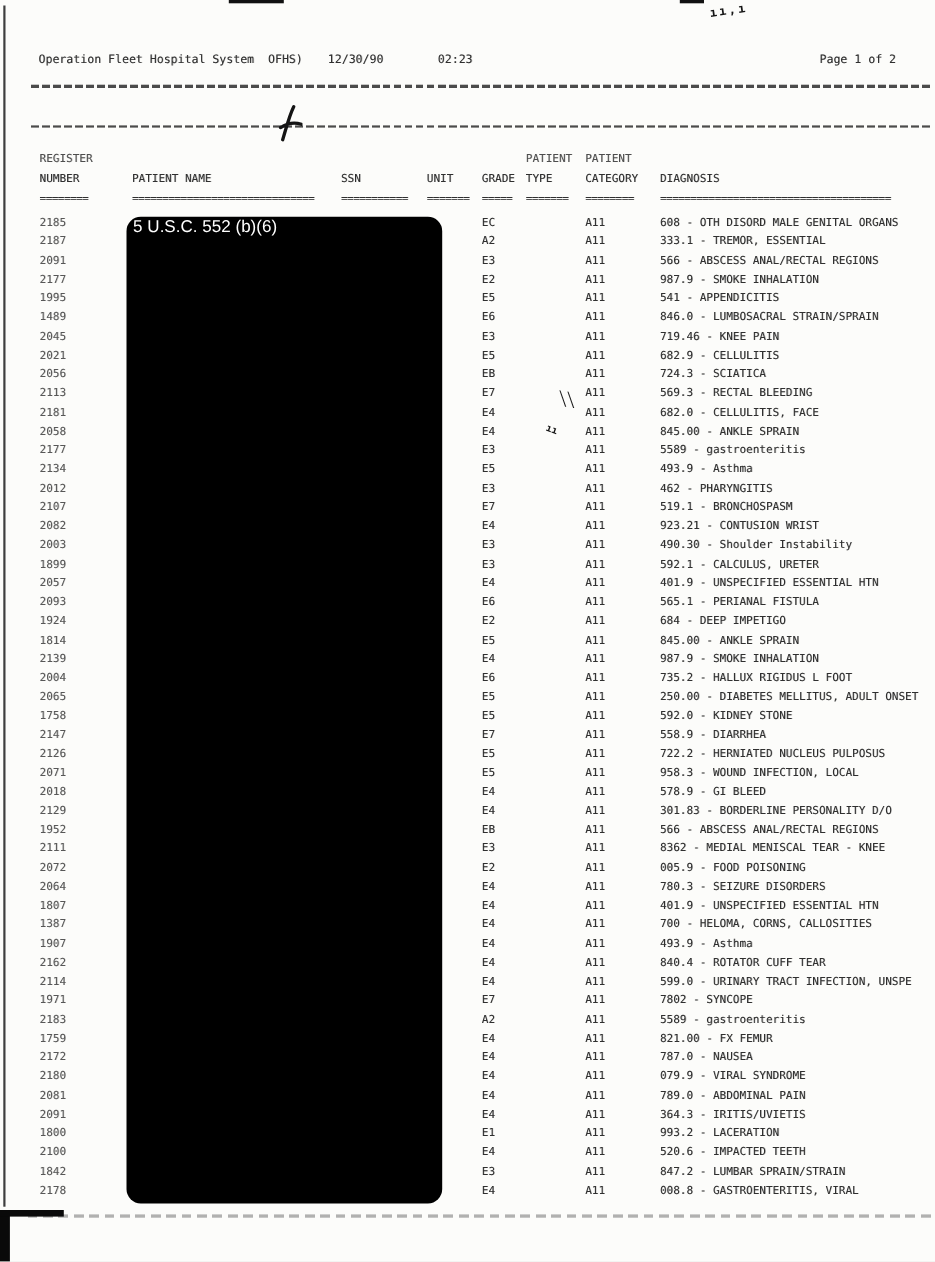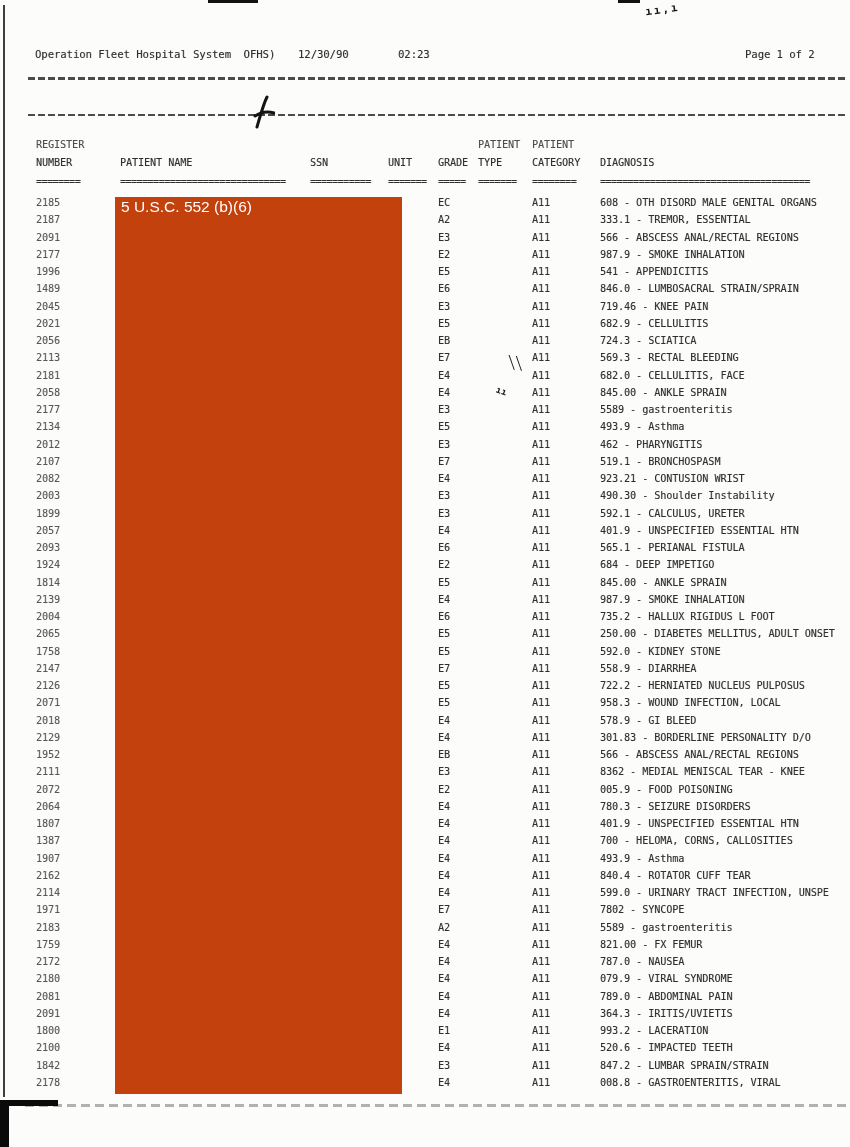--- a/index.html
+++ b/index.html
@@ -27,21 +27,22 @@
   .hcell{ position:absolute; top:0; }
   #rows{ left:0; top:196px; width:850px; }
   .trow{ position:relative; height:17.25px; font-size:10px; white-space:pre; }
   .cell{ position:absolute; top:1px; }
   .c-reg { left:36px; opacity:.8; }
   .c-grade{ left:438px; }
   .c-cat { left:532px; }
   .c-diag{ left:600px; }
   #redaction-box{
     left:115px; top:197px; width:287px; height:897px;
-    background:#c2410c;
+    background:#000000;
+    border-radius:13px;
   }
   #redaction-label{
     margin:1px 0 0 6px; color:#ffffff; font-size:15.5px;
     font-family:"Liberation Sans","DejaVu Sans",sans-serif;
     white-space:pre;
   }
   
   #edge-line-left{ left:3px; top:5px; width:2px; height:1092px; background:#1c1c1c; opacity:.85; }
   .edge-seg{ background:#111; }
   #corner-block-v{ left:0; top:1100px; width:9px; height:47px; background:#0a0a0a; }
@@ -77,21 +78,21 @@
 
   <div class="abs hrow ink" id="hdr-top"><span class="hcell" style="left: 36px;">REGISTER</span><span class="hcell" style="left: 478px;">PATIENT</span><span class="hcell" style="left: 532px;">PATIENT</span></div>
   <div class="abs hrow ink" id="hdr-main"><span class="hcell" style="left: 36px;">NUMBER</span><span class="hcell" style="left: 120px;">PATIENT NAME</span><span class="hcell" style="left: 310px;">SSN</span><span class="hcell" style="left: 388px;">UNIT</span><span class="hcell" style="left: 438px;">GRADE</span><span class="hcell" style="left: 478px;">TYPE</span><span class="hcell" style="left: 532px;">CATEGORY</span><span class="hcell" style="left: 600px;">DIAGNOSIS</span></div>
   <div class="abs hrow ink" id="hdr-ruler"><span class="hcell" style="left: 36px;">========</span><span class="hcell" style="left: 120px;">==============================</span><span class="hcell" style="left: 310px;">===========</span><span class="hcell" style="left: 388px;">=======</span><span class="hcell" style="left: 438px;">=====</span><span class="hcell" style="left: 478px;">=======</span><span class="hcell" style="left: 532px;">========</span><span class="hcell" style="left: 600px;">======================================</span></div>
 
   <div class="abs ink" id="rows">
       <div class="trow"><span class="cell c-reg">2185</span><span class="cell c-grade">EC</span><span class="cell c-cat">A11</span><span class="cell c-diag">608 - OTH DISORD MALE GENITAL ORGANS</span></div>
       <div class="trow"><span class="cell c-reg">2187</span><span class="cell c-grade">A2</span><span class="cell c-cat">A11</span><span class="cell c-diag">333.1 - TREMOR, ESSENTIAL</span></div>
       <div class="trow"><span class="cell c-reg">2091</span><span class="cell c-grade">E3</span><span class="cell c-cat">A11</span><span class="cell c-diag">566 - ABSCESS ANAL/RECTAL REGIONS</span></div>
       <div class="trow"><span class="cell c-reg">2177</span><span class="cell c-grade">E2</span><span class="cell c-cat">A11</span><span class="cell c-diag">987.9 - SMOKE INHALATION</span></div>
-      <div class="trow"><span class="cell c-reg">1996</span><span class="cell c-grade">E5</span><span class="cell c-cat">A11</span><span class="cell c-diag">541 - APPENDICITIS</span></div>
+      <div class="trow"><span class="cell c-reg">1995</span><span class="cell c-grade">E5</span><span class="cell c-cat">A11</span><span class="cell c-diag">541 - APPENDICITIS</span></div>
       <div class="trow"><span class="cell c-reg">1489</span><span class="cell c-grade">E6</span><span class="cell c-cat">A11</span><span class="cell c-diag">846.0 - LUMBOSACRAL STRAIN/SPRAIN</span></div>
       <div class="trow"><span class="cell c-reg">2045</span><span class="cell c-grade">E3</span><span class="cell c-cat">A11</span><span class="cell c-diag">719.46 - KNEE PAIN</span></div>
       <div class="trow"><span class="cell c-reg">2021</span><span class="cell c-grade">E5</span><span class="cell c-cat">A11</span><span class="cell c-diag">682.9 - CELLULITIS</span></div>
       <div class="trow"><span class="cell c-reg">2056</span><span class="cell c-grade">EB</span><span class="cell c-cat">A11</span><span class="cell c-diag">724.3 - SCIATICA</span></div>
       <div class="trow"><span class="cell c-reg">2113</span><span class="cell c-grade">E7</span><span class="cell c-cat">A11</span><span class="cell c-diag">569.3 - RECTAL BLEEDING</span></div>
       <div class="trow"><span class="cell c-reg">2181</span><span class="cell c-grade">E4</span><span class="cell c-cat">A11</span><span class="cell c-diag">682.0 - CELLULITIS, FACE</span></div>
       <div class="trow"><span class="cell c-reg">2058</span><span class="cell c-grade">E4</span><span class="cell c-cat">A11</span><span class="cell c-diag">845.00 - ANKLE SPRAIN</span></div>
       <div class="trow"><span class="cell c-reg">2177</span><span class="cell c-grade">E3</span><span class="cell c-cat">A11</span><span class="cell c-diag">5589 - gastroenteritis</span></div>
       <div class="trow"><span class="cell c-reg">2134</span><span class="cell c-grade">E5</span><span class="cell c-cat">A11</span><span class="cell c-diag">493.9 - Asthma</span></div>
       <div class="trow"><span class="cell c-reg">2012</span><span class="cell c-grade">E3</span><span class="cell c-cat">A11</span><span class="cell c-diag">462 - PHARYNGITIS</span></div>

